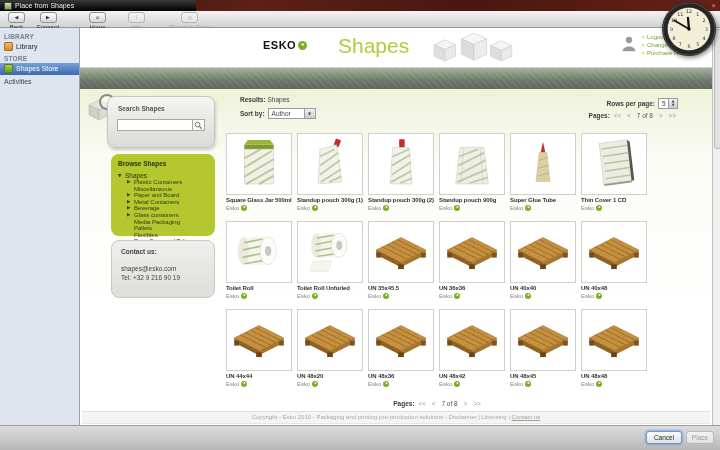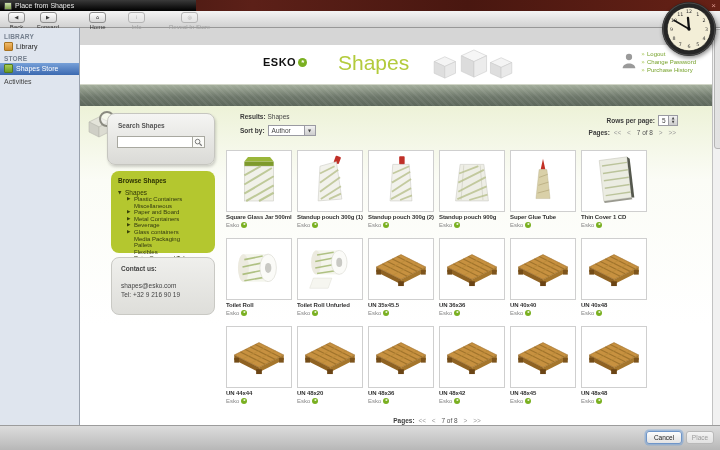--- a/index.html
+++ b/index.html
@@ -34,21 +34,21 @@
     background:#dfe5ee;border-right:1px solid #9aa2ae;padding-top:3px;}
   .sb-header{padding:2px 4px 1px;font-size:6.5px;font-weight:bold;color:#75808f;letter-spacing:.2px;}
   .sb-item{display:flex;align-items:center;gap:3px;padding:1px 4px 2px;font-size:7px;color:#222;}
   .sb-item.selected{background:linear-gradient(#77a0d8,#3b69b0);color:#fff;}
   .sb-ic{width:7px;height:7px;border-radius:1px;flex:0 0 auto;}
   .sb-ic.lib{background:linear-gradient(#f0bb6a,#d2892c);border:0.5px solid #a8731f;}
   .sb-ic.store{background:linear-gradient(#a8cc55,#6d9c26);border:0.5px solid #567c1e;font-size:5px;color:#fff;line-height:7px;text-align:center;}
   .sb-item.plain{margin-top:2px;color:#444;}
 
   
-  .webview{position:absolute;left:80px;top:45px;width:632px;height:397px;background:#fff;overflow:hidden;}
+  .webview{position:absolute;left:80px;top:28px;width:632px;height:397px;background:#fff;overflow:hidden;}
   .scrollbar{position:absolute;left:712px;top:28px;width:8px;height:397px;background:#f1f1f1;border-left:1px solid #c2c2c2;box-sizing:border-box;}
   .scrollbar .thumb{margin:1px;height:118px;border-radius:3px;background:linear-gradient(90deg,#e3e3e3,#cbcbcb);border:0.5px solid #b5b5b5;}
 
   .page-header{position:absolute;left:0;top:0;width:632px;height:39px;background:#fff;}
   .logo{position:absolute;left:183px;top:11px;display:flex;align-items:center;}
   .logo-text{font-size:11px;font-weight:bold;letter-spacing:.5px;color:#111;}
   .logo-star{display:inline-block;width:9px;height:9px;margin-left:2px;border-radius:50%;background:#7ab021;
     color:#fff;font-size:8px;line-height:9px;text-align:center;font-weight:bold;}
   .page-title{position:absolute;left:258px;top:6px;font-size:21px;color:#b3cb3c;}
   .boxes{position:absolute;left:348px;top:3px;}

